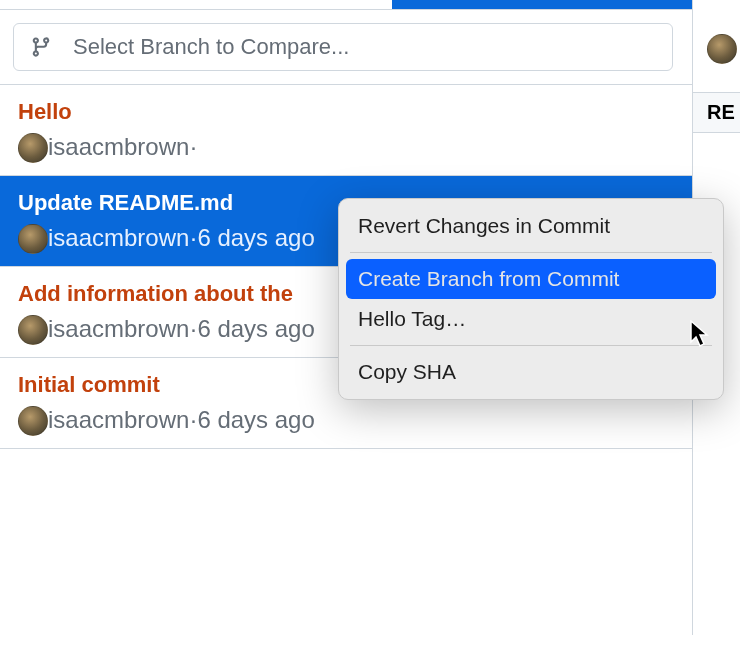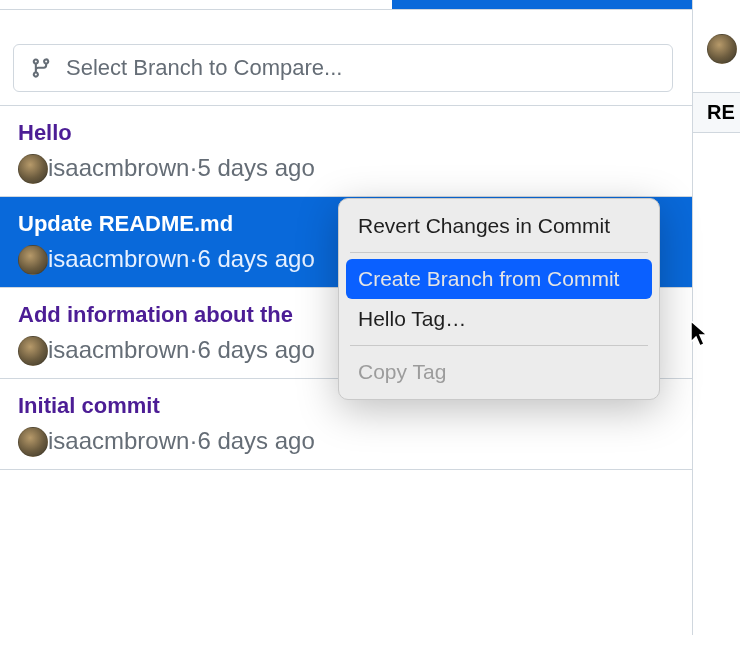--- a/index.html
+++ b/index.html
@@ -25,47 +25,46 @@
       height: 9px;
       background: #0969da;
     }
     .branch-select-wrap {
       padding: 13px;
       border-bottom: 1px solid #d0d7de;
     }
     .branch-select {
       display: flex;
       align-items: center;
-      gap: 14px;
+      gap: 21px;
       padding: 10px 16px;
       border: 1px solid #d0d7de;
       border-radius: 6px;
       background: #fff;
       color: #656d76;
       font-size: 22px;
       cursor: pointer;
       width: 660px;
-      margin-top: 21px;
     }
     .branch-icon svg { display: block; }
     .commit-list { }
     .commit-item {
       padding: 14px 18px 12px 18px;
       border-bottom: 1px solid #d0d7de;
       background: #fff;
     }
     .commit-item.selected {
       background: #0969da;
       color: #fff;
     }
     .commit-title {
       font-size: 22px;
       font-weight: 700;
       margin-bottom: 8px;
-      color: #4c1d95;
+      color: #c2410c;
     }
     .commit-item.selected .commit-title { color: #fff; }
     .commit-meta {
       display: flex;
       align-items: flex-start;
       gap: 0;
       font-size: 24px;
       color: #656d76;
     }
     .commit-item.selected .commit-meta { color: #e6f0ff; }
@@ -101,21 +100,21 @@
       font-size: 20px;
       font-weight: 600;
       background: #f6f8fa;
       border-top: 1px solid #d0d7de;
       border-bottom: 1px solid #d0d7de;
     }
     .context-menu {
       position: absolute;
       left: 338px;
       top: 198px;
-      width: 322px;
+      width: 386px;
       background: #ececec;
       border: 1px solid #c9c9c9;
       border-radius: 10px;
       box-shadow: 0 10px 40px rgba(0,0,0,0.25);
       padding: 7px;
       z-index: 100;
     }
     .menu-item {
       font-size: 21px;
       padding: 8px 12px;
@@ -161,21 +160,20 @@
   </div>
 </div>
 
 <div class="commit-list">
   <div class="commit-item">
     <div class="commit-title">Hello</div>
     <div class="commit-meta">
       <div class="avatar"></div>
       <span>isaacmbrown</span>
       <span class="dot-sep">·</span>
-      <span>5 days ago</span>
     </div>
   </div>
 
   <div class="commit-item selected">
     <div class="commit-title">Update README.md</div>
     <div class="commit-meta">
       <div class="avatar"></div>
       <span>isaacmbrown</span>
       <span class="dot-sep">·</span>
       <span>6 days ago</span>
@@ -207,20 +205,20 @@
   <div class="right-avatar"></div>
   <div class="right-tab">RE</div>
 </div>
 
 <div class="context-menu">
   <div class="menu-item">Revert Changes in Commit</div>
   <div class="menu-sep"></div>
   <div class="menu-item highlighted">Create Branch from Commit</div>
   <div class="menu-item">Hello Tag…</div>
   <div class="menu-sep"></div>
-  <div class="menu-item disabled">Copy Tag</div>
+  <div class="menu-item">Copy SHA</div>
 </div>
 
 <div class="cursor">
   <svg width="22" height="28" viewBox="0 0 22 28">
     <path d="M1 1 L1 22 L6 17 L10 26 L14 24 L10 15 L17 15 Z" fill="#000" stroke="#fff" stroke-width="1.5"></path>
   </svg>
 </div>
 
 </body></html>

